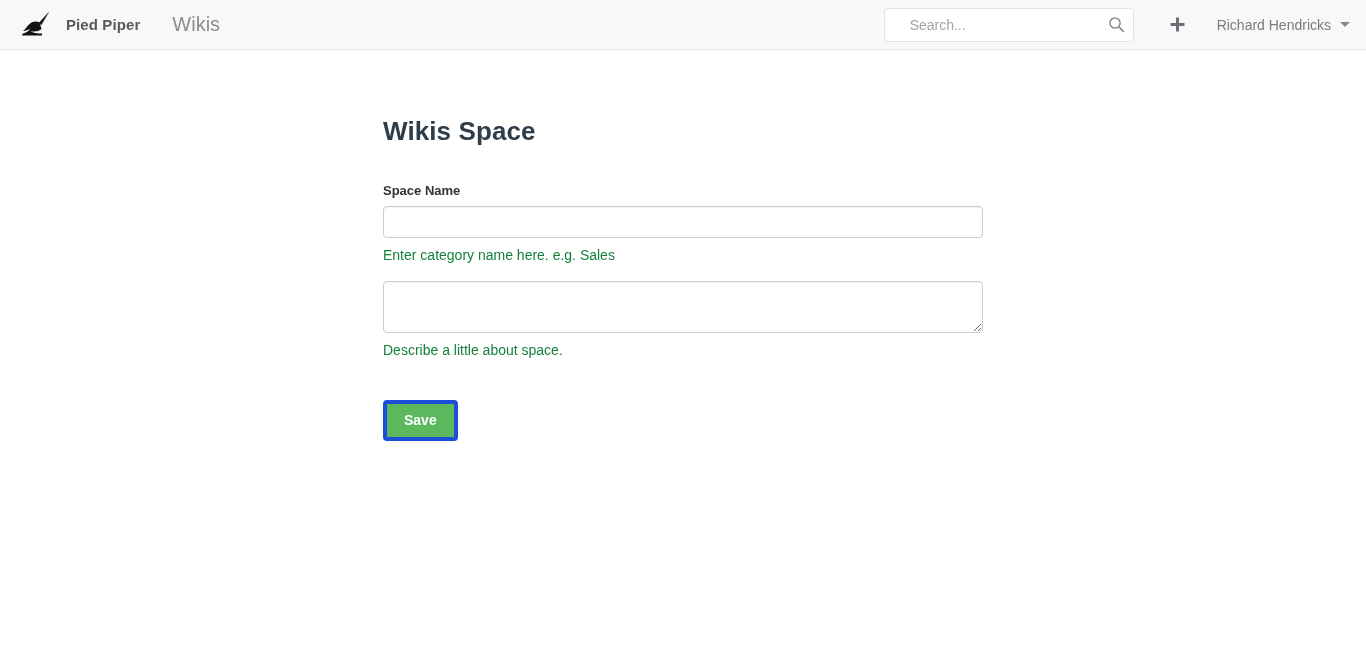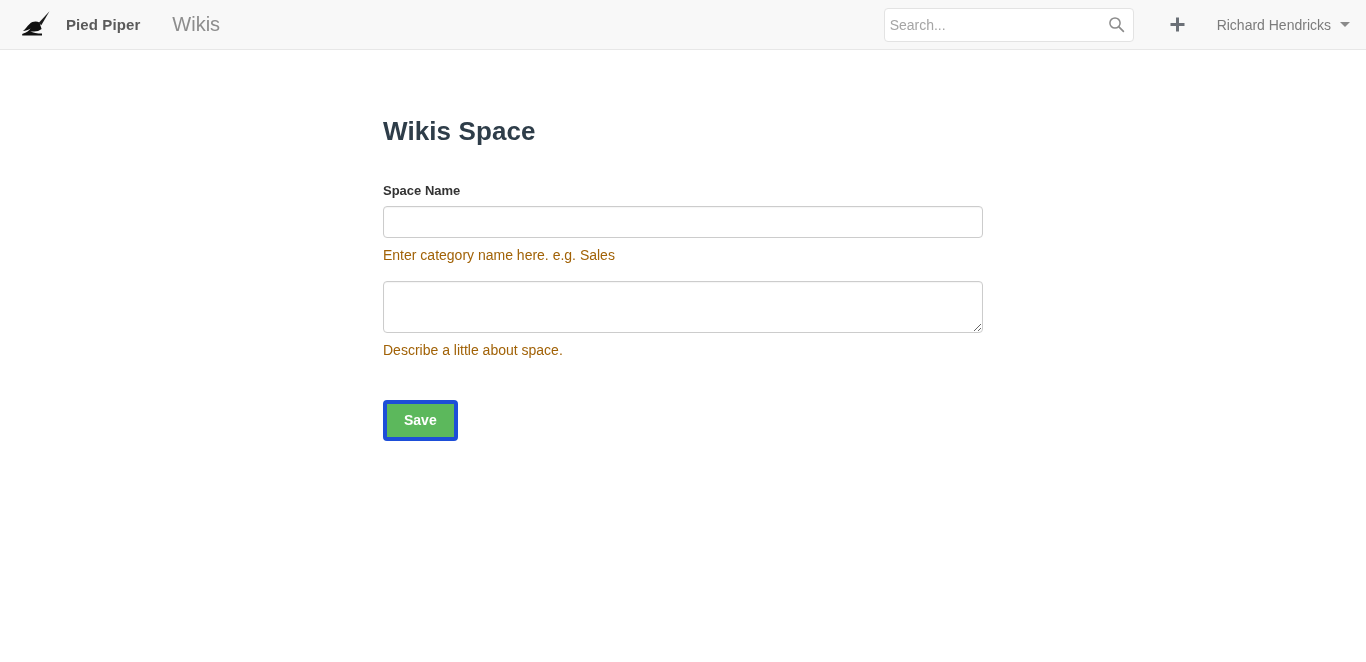--- a/index.html
+++ b/index.html
@@ -61,21 +61,21 @@
     position: relative;
     width: 250px;
     height: 34px;
   }
   .search-input {
     width: 250px;
     height: 34px;
     border: 1px solid #e3e3e3;
     border-radius: 4px;
     background: #fff;
-    padding: 0 32px 0 5px;
+    padding: 0 32px 0 25px;
     font-size: 14px;
     font-family: "Liberation Sans", sans-serif;
     color: #555;
     outline: none;
   }
   .search-input::placeholder { color: #a5a5a5; }
   .search-icon {
     position: absolute;
     right: 9px;
     top: 8px;
@@ -150,21 +150,21 @@
     box-shadow: inset 0 1px 1px rgba(0,0,0,.04);
   }
   input.form-control { height: 32px; }
   textarea.form-control {
     height: 52px;
     resize: vertical;
     line-height: 1.4;
   }
   .help-text {
     font-size: 14px;
-    color: #a16207;
+    color: #15803d;
     margin-top: 9px;
   }
   .btn-save {
     margin-top: 24px;
     background: #5cb85c;
     border: 4px solid #1d4ed8;
     border-radius: 4px;
     color: #ffffff;
     font-size: 14px;
     font-weight: bold;

